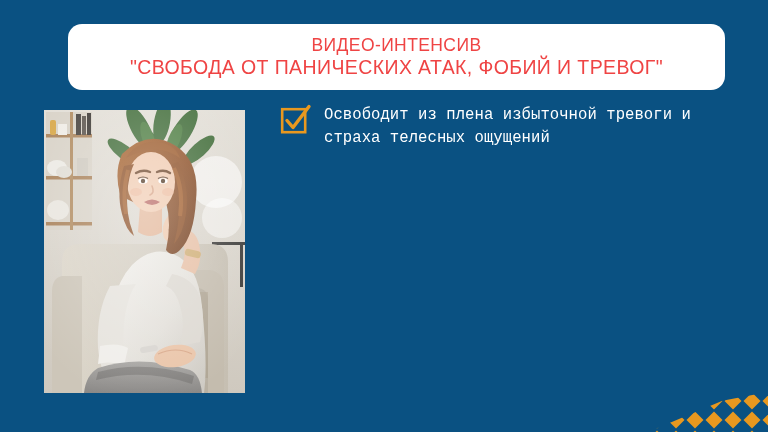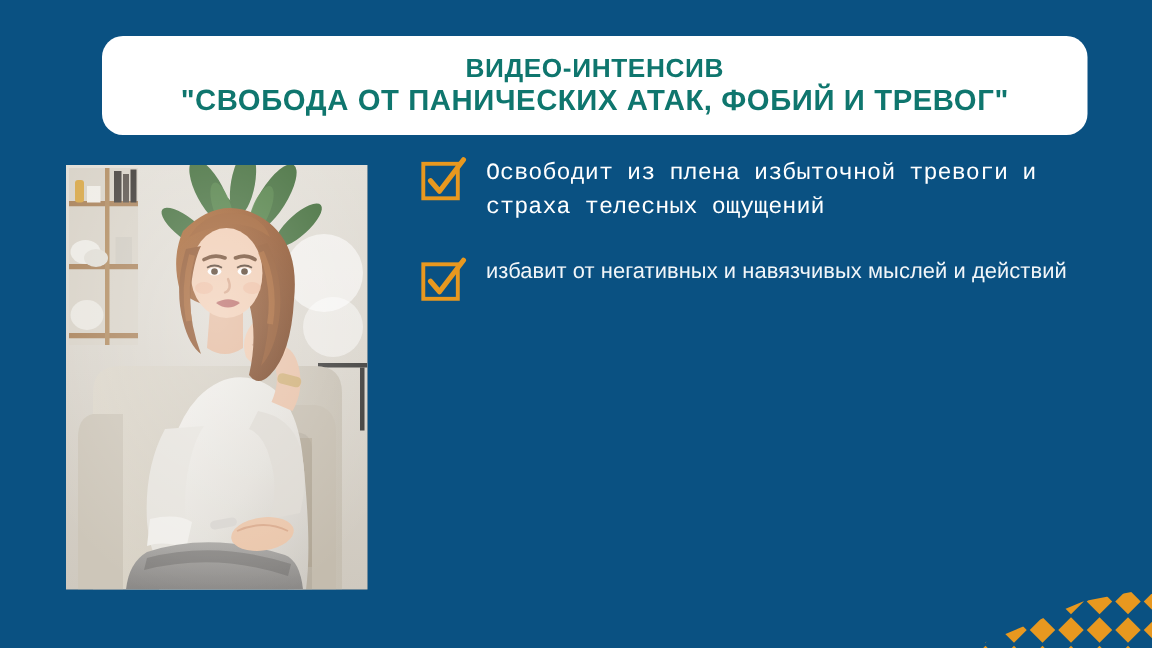--- a/index.html
+++ b/index.html
@@ -26,22 +26,22 @@
     background: #ffffff;
     border-radius: 14px;
     display: flex;
     flex-direction: column;
     align-items: center;
     justify-content: center;
     gap: 2px;
     box-sizing: border-box;
   }
   .title-line {
-    color: #0f766e;
-    font-weight: bold;
+    color: #ef4444;
+    font-weight: normal;
     letter-spacing: 0.4px;
     text-align: center;
     white-space: nowrap;
     line-height: 1.08;
   }
   #title-line-1 { font-size: 17.5px; }
   #title-line-2 { font-size: 19.5px; }
 
   
   #photo-frame {
@@ -259,29 +259,20 @@
       <span class="check-icon">
         <svg viewBox="0 0 30 30">
           <rect x="2.2" y="4.2" width="23" height="23" fill="none" stroke="#e8981f" stroke-width="2.6"></rect>
           <path d="M7 15.5 L13 22.5 L29 1.5" fill="none" stroke="#e8981f" stroke-width="3.4" stroke-linecap="round" stroke-linejoin="round"></path>
         </svg>
       </span>
       <span class="bullet-text">Освободит из плена избыточной тревоги и страха телесных ощущений</span>
     </div>
 
 
-    <div class="bullet-row">
-      <span class="check-icon">
-        <svg viewBox="0 0 30 30">
-          <rect x="2.2" y="4.2" width="23" height="23" fill="none" stroke="#e8981f" stroke-width="2.6"></rect>
-          <path d="M7 15.5 L13 22.5 L29 1.5" fill="none" stroke="#e8981f" stroke-width="3.4" stroke-linecap="round" stroke-linejoin="round"></path>
-        </svg>
-      </span>
-      <span class="bullet-text">избавит от негативных и навязчивых мыслей и действий</span>
-    </div>
 
 
   </div>
 
   <div id="diamond-decor">
     <svg width="120" height="40" viewBox="0 0 120 40">
       <g fill="#e8981f">
         <rect x="3" y="3" width="12" height="12" transform="rotate(45 9 9)"></rect>
         <rect x="22" y="3" width="12" height="12" transform="rotate(45 28 9)"></rect>
         <rect x="41" y="3" width="12" height="12" transform="rotate(45 47 9)"></rect>

